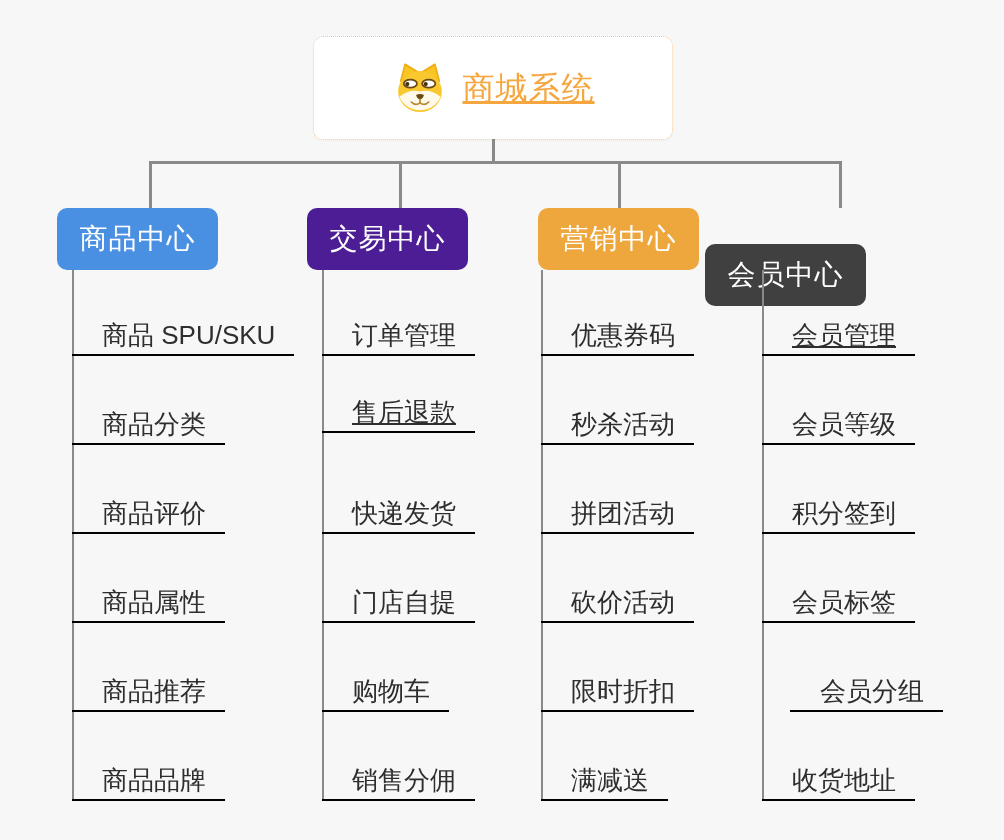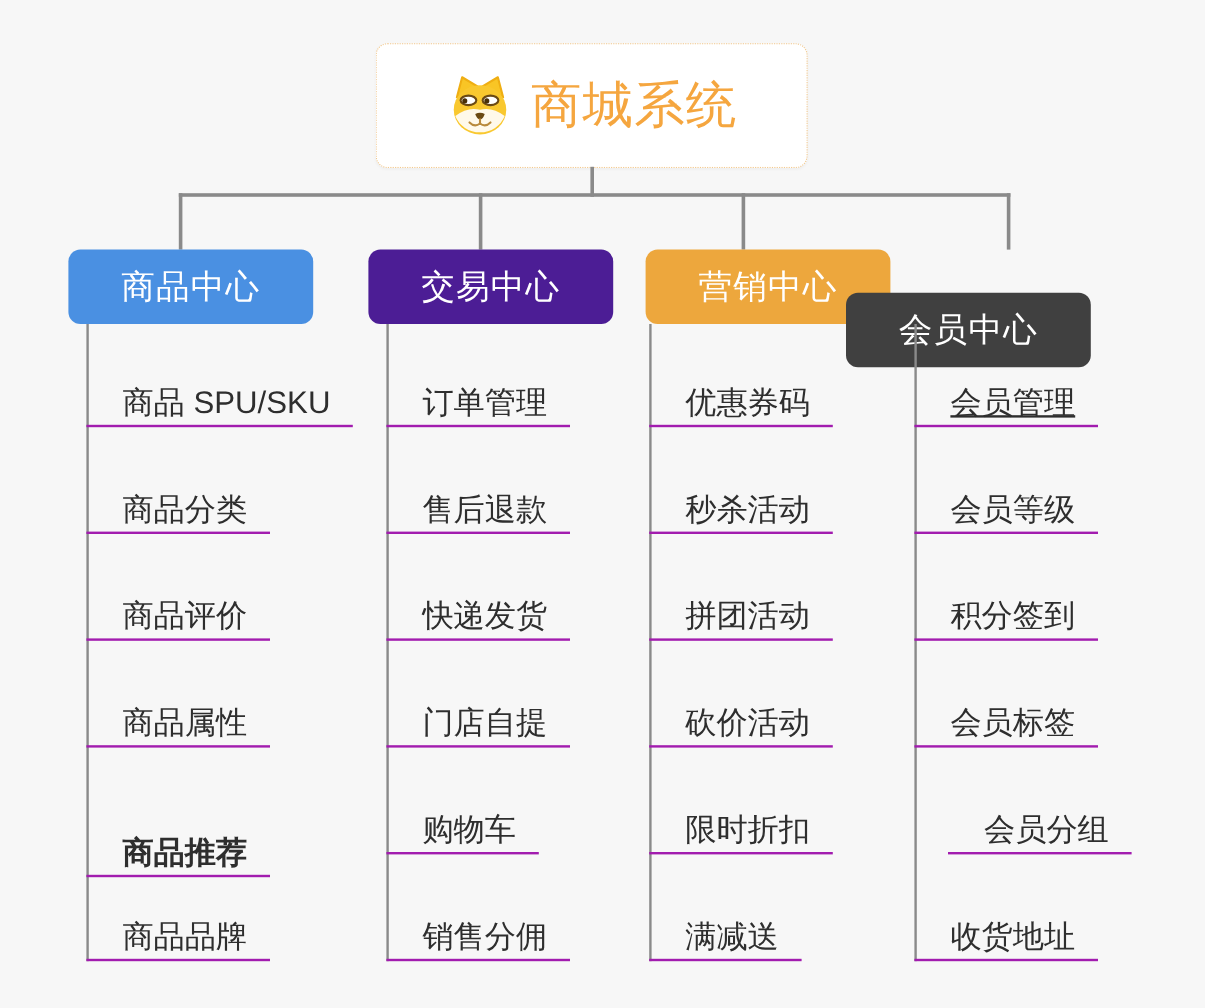--- a/index.html
+++ b/index.html
@@ -26,53 +26,54 @@
     border: 1px dotted #F3C98E;
     border-radius: 10px;
     box-sizing: border-box;
     display: flex;
     align-items: center;
     justify-content: center;
     gap: 15px;
     box-shadow: 0 1px 2px rgba(0,0,0,0.03);
   }
   .root-title {
-    font-size: 42px;
+    font-size: 32px;
     letter-spacing: 1px;
     line-height: 1;
     white-space: nowrap;
+    text-decoration: underline;
   }
   .root-icon { width: 56px; height: 56px; flex: 0 0 auto; }
   
   .hline, .vline {
     position: absolute;
     background: #8A8A8A;
   }
   .bus   { height: 3px; }
   .drop  { width: 3px; }
   .spine { width: 2px; }
   
   .branch-box {
     position: absolute;
     top: 208px;
-    width: 204px;
+    width: 161px;
     height: 62px;
     border-radius: 10px;
     display: flex;
     align-items: center;
     justify-content: center;
     color: #FFFFFF;
     font-size: 28px;
     letter-spacing: 1px;
     white-space: nowrap;
   }
   
   .leaf {
     position: absolute;
-    border-bottom: 2px solid #a21caf;
+    border-bottom: 2px solid #000000;
     padding: 0 19px 4px 30px;
     font-size: 26px;
     line-height: 30px;
     color: #2E2E2E;
     white-space: nowrap;
   }
 </style>
 </head>
 <body>
 
@@ -103,29 +104,29 @@
   <div id="branches">
     <div class="vline drop" style="left: 149px; top: 161px; height: 47px;"></div>
     <div class="branch-box" style="left: 57px; background: rgb(74, 144, 226);">
       <span>商品中心</span>
     </div>
     <div class="vline spine" style="left: 72px; top: 270px; height: 531px;"></div>
   <div class="leaf" style="left: 72px; top: 320px;">商品 SPU/SKU</div>
       <div class="leaf" style="left: 72px; top: 409px;">商品分类</div>
       <div class="leaf" style="left: 72px; top: 498px;">商品评价</div>
       <div class="leaf" style="left: 72px; top: 587px;">商品属性</div>
-      <div class="leaf" style="left: 72px; top: 695px; font-weight: bold;">商品推荐</div>
+      <div class="leaf" style="left: 72px; top: 676px;">商品推荐</div>
       <div class="leaf" style="left: 72px; top: 765px;">商品品牌</div>
     <div class="vline drop" style="left: 399px; top: 161px; height: 47px;"></div>
     <div class="branch-box" style="left: 307px; background: #4c1d95;">
       <span>交易中心</span>
     </div>
     <div class="vline spine" style="left: 322px; top: 270px; height: 531px;"></div>
   <div class="leaf" style="left: 322px; top: 320px;">订单管理</div>
-      <div class="leaf" style="left: 322px; top: 409px;">售后退款</div>
+      <div class="leaf" style="left: 322px; top: 397px; text-decoration: underline;">售后退款</div>
       <div class="leaf" style="left: 322px; top: 498px;">快递发货</div>
       <div class="leaf" style="left: 322px; top: 587px;">门店自提</div>
       <div class="leaf" style="left: 322px; top: 676px;">购物车</div>
       <div class="leaf" style="left: 322px; top: 765px;">销售分佣</div>
     <div class="vline drop" style="left: 618px; top: 161px; height: 47px;"></div>
     <div class="branch-box" style="left: 526px; background: rgb(237, 167, 61); margin-left: 12px;">
       <span>营销中心</span>
     </div>
     <div class="vline spine" style="left: 541px; top: 270px; height: 531px;"></div>
   <div class="leaf" style="left: 541px; top: 320px;">优惠券码</div>

